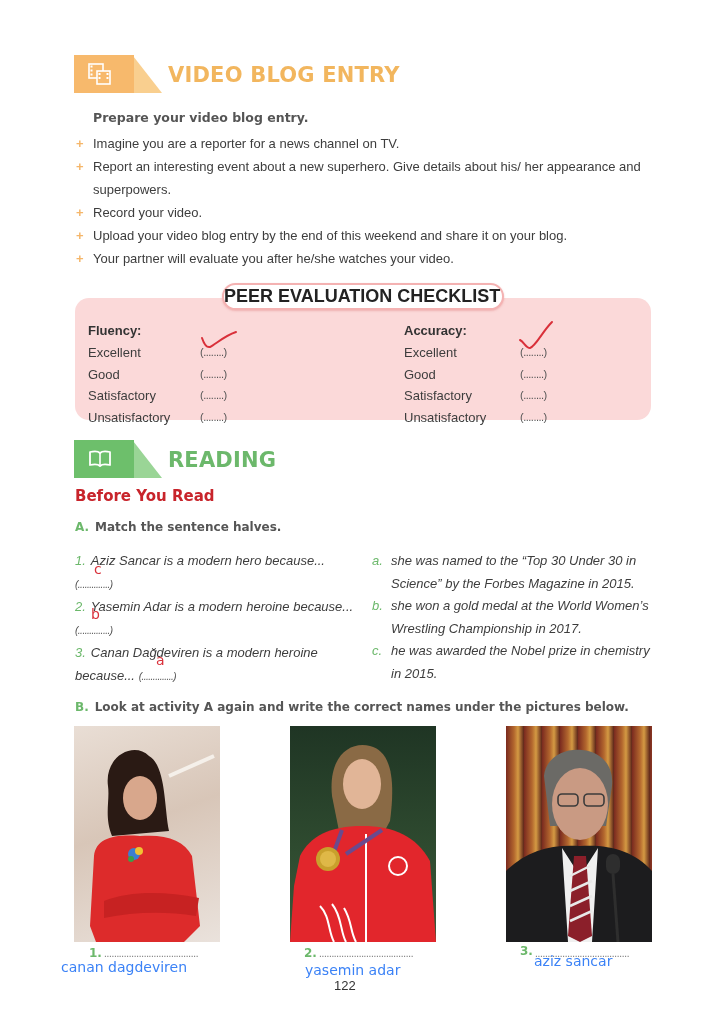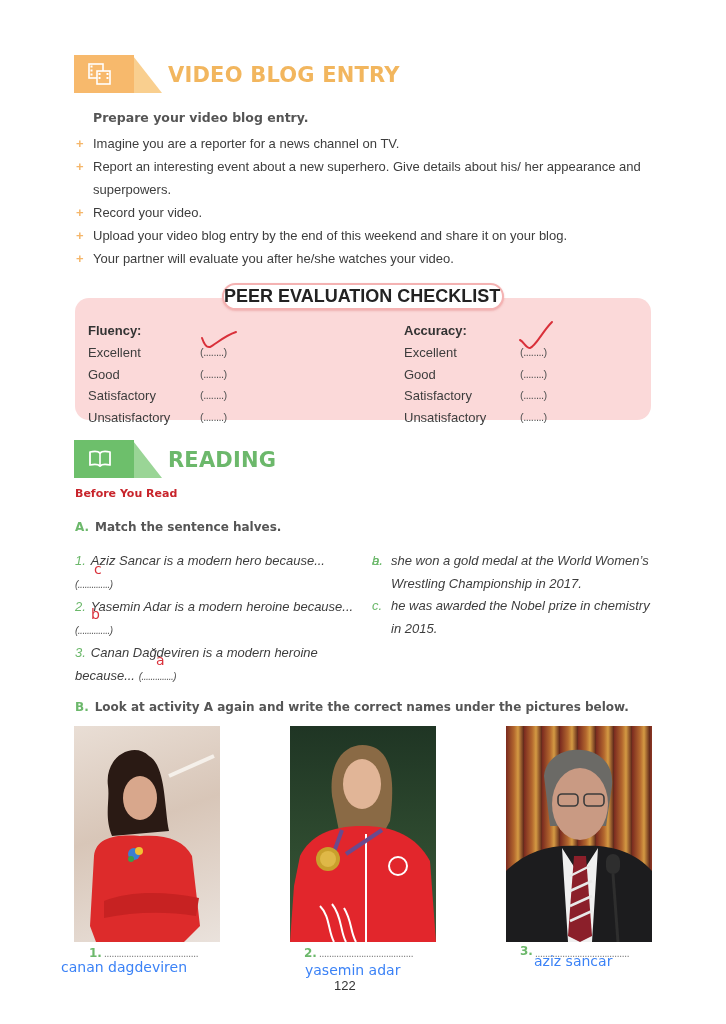--- a/index.html
+++ b/index.html
@@ -32,21 +32,21 @@
     .col { position: absolute; top: 312px; margin-top: 8px; }
     .col .head { font-weight: bold; font-size: 13px; line-height: 22px; color: #333; height: 22px; }
     .col .row { position: relative; font-size: 13px; line-height: 21.5px; height: 21.5px; color: #3d3d3d; }
     .col .row .box { position: absolute; top: 0; font-size: 11px; color: #555; letter-spacing: -0.5px; }
     #fluency-col { left: 88px; }
     #fluency-col .row .box { left: 112px; }
     #accuracy-col { left: 404px; }
     #accuracy-col .row .box { left: 116px; }
     .tick { position: absolute; width: 44px; height: 28px; pointer-events: none; }
 
-    .red-head { position: absolute; left: 75px; top: 487px; font-family: "DejaVu Sans", sans-serif; font-weight: bold; font-size: 11px; color: #c8242b; }
+    .red-head { position: absolute; left: 75px; top: 487px; font-family: "DejaVu Sans", sans-serif; font-weight: bold; font-size: 15px; color: #c8242b; }
     .instr { position: absolute; left: 75px; font-family: "DejaVu Sans", sans-serif; font-size: 12px; font-weight: bold; color: #555; }
     .instr .let { color: #6cb86b; margin-right: 6px; }
     #instr-a { top: 520px; }
     #instr-b { top: 700px; }
 
     .match { position: absolute; font-size: 13px; line-height: 22.5px; color: #3d3d3d; font-style: italic; }
     .match .num { color: #6cb86b; margin-right: 5px; }
     #left-col { left: 75px; top: 550px; width: 290px; }
     #right-col { left: 372px; top: 550px; width: 285px; }
     #right-col .item { position: relative; padding-left: 19px; }
@@ -142,21 +142,21 @@
   <div><span class="blank">(..............)</span></div>
   <div><span class="num">3.</span><span>Canan Dağdeviren is a modern heroine</span></div>
   <div><span>because...</span> <span class="blank">(..............)</span></div>
 </div>
 
 <div class="hw" style="left:94px; top:561px;">c</div>
 <div class="hw" style="left:91px; top:606px;">b</div>
 <div class="hw" style="left:156px; top:652px;">a</div>
 
 <div class="match" id="right-col">
-  <div class="item"><span class="num">a.</span></div>
+  <div class="item"><span class="num">a.</span><span>she was named to the “Top 30 Under 30 in Science” by the Forbes Magazine in 2015.</span></div>
   <div class="item"><span class="num">b.</span><span>she won a gold medal at the World Women’s Wrestling Championship in 2017.</span></div>
   <div class="item"><span class="num">c.</span><span>he was awarded the Nobel prize in chemistry in 2015.</span></div>
 </div>
 
 <div class="instr" id="instr-b"><span class="let">B.</span><span>Look at activity A again and write the correct names under the pictures below.</span></div>
 
 <div class="photo" id="photo-1" title="woman in red jacket with arms crossed">
   <svg width="146" height="216" viewBox="0 0 146 216">
     <rect x="0" y="0" width="146" height="216" fill="none"></rect>
     <line x1="95" y1="50" x2="140" y2="30" stroke="#f5f0ea" stroke-width="4"></line>

